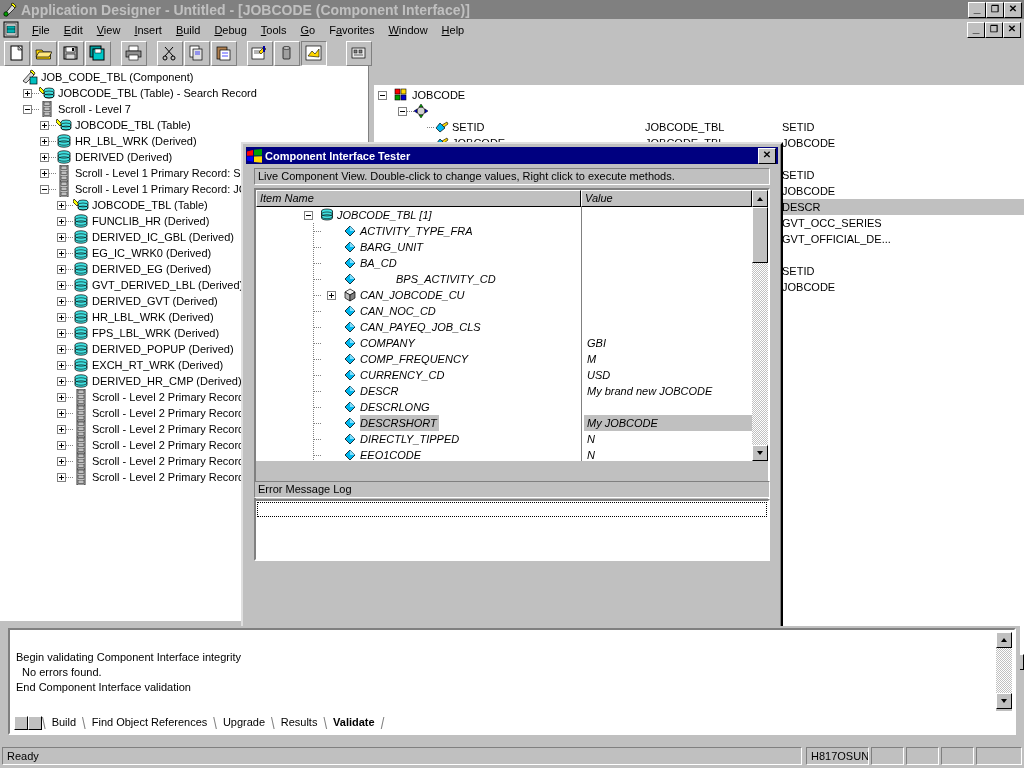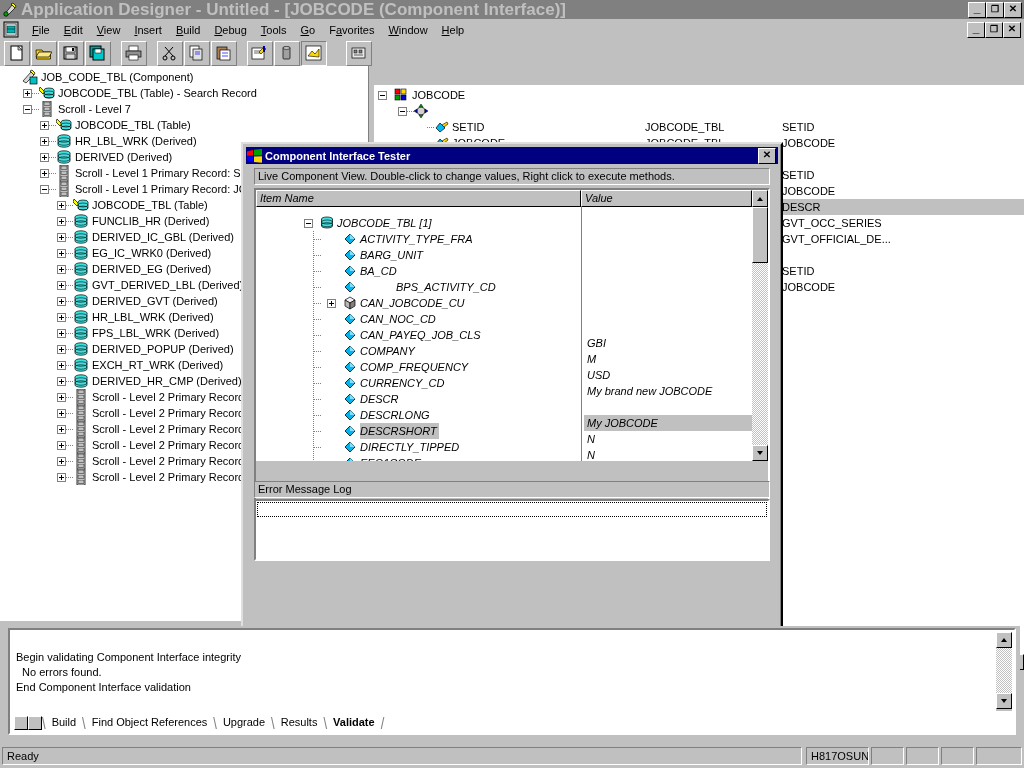--- a/index.html
+++ b/index.html
@@ -13,21 +13,21 @@
   }
   .app{position:relative;width:1024px;height:768px;}
   .field{border:2px solid;border-color:#808080 #ffffff #ffffff #808080;background:#fff;}
 
   
   .titlebar{
     position:absolute;left:0;top:0;width:1024px;height:19px;
     background:#808080;color:#c0c0c0;display:flex;align-items:center;
   }
   .titlebar .tb-icon{width:16px;height:16px;margin:1px 3px 0 2px;position:relative;flex:none;}
-  .titlebar .tb-text{font-weight:bold;font-size:17px;letter-spacing:0px;white-space:nowrap;}
+  .titlebar .tb-text{font-weight:bold;font-size:14px;letter-spacing:0px;white-space:nowrap;}
   .tb-btns{margin-left:auto;display:flex;gap:0px;padding-right:2px;}
   .tb-btn{
     width:16px;height:14px;background:#c0c0c0;
     border-top:1px solid #ffffff;border-left:1px solid #ffffff;
     border-right:1px solid #000;border-bottom:1px solid #000;
     font-size:9px;line-height:12px;text-align:center;color:#000;
     font-family:"Liberation Sans",sans-serif;position:relative;
   }
   .tb-btn span{position:absolute;left:0;right:0;top:0;font-size:10px;font-weight:bold;}
   .tb-btn.min span{top:-1px;font-size:12px;}
@@ -156,21 +156,21 @@
     position:absolute;left:10px;top:43px;width:516px;height:143px;box-sizing:border-box;
     border-top:2px solid #808080;border-left:2px solid #808080;border-right:2px solid #ffffff;border-bottom:2px solid #ffffff;
     background:#c0c0c0;
   }
   .grid-hdr{position:absolute;left:0;top:0;width:100%;height:17px;display:flex;}
   .grid-body{position:absolute;left:0;top:17px;width:497px;height:290px;background:#fff;overflow:hidden;}
   .grid-vscroll{position:absolute;right:0;top:17px;width:16px;height:290px;background:#c0c0c0;}
   .grid-hscroll{position:absolute;left:0;bottom:0;width:100%;height:16px;display:flex;background:#c0c0c0;}
 
   .girow{height:16px;line-height:16px;position:relative;white-space:nowrap;font-size:11px;}
-  .gname{position:absolute;left:0;top:0;width:322px;height:16px;overflow:hidden;margin-top:8px;}
+  .gname{position:absolute;left:0;top:0;width:322px;height:16px;overflow:hidden;}
   .gval{position:absolute;left:328px;top:0;width:169px;height:16px;overflow:hidden;padding-left:3px;box-sizing:border-box;}
   .girow.sel .gname-hl, .girow.sel .gval{background:#c0c0c0;}
   .vsep{position:absolute;left:325px;top:0;width:1px;height:100%;background:#808080;}
 
   .err-lbl{position:absolute;left:10px;top:330px;width:516px;height:17px;box-sizing:border-box;
     border-top:1px solid #808080;border-left:1px solid #808080;border-right:1px solid #ffffff;border-bottom:1px solid #ffffff;
     font-size:11px;padding:1px 0 0 3px;background:#c0c0c0;}
   .err-box{position:absolute;left:10px;top:348px;width:516px;height:62px;box-sizing:border-box;
     border-top:2px solid #808080;border-left:2px solid #808080;border-right:2px solid #ffffff;border-bottom:2px solid #ffffff;
     background:#fff;}

